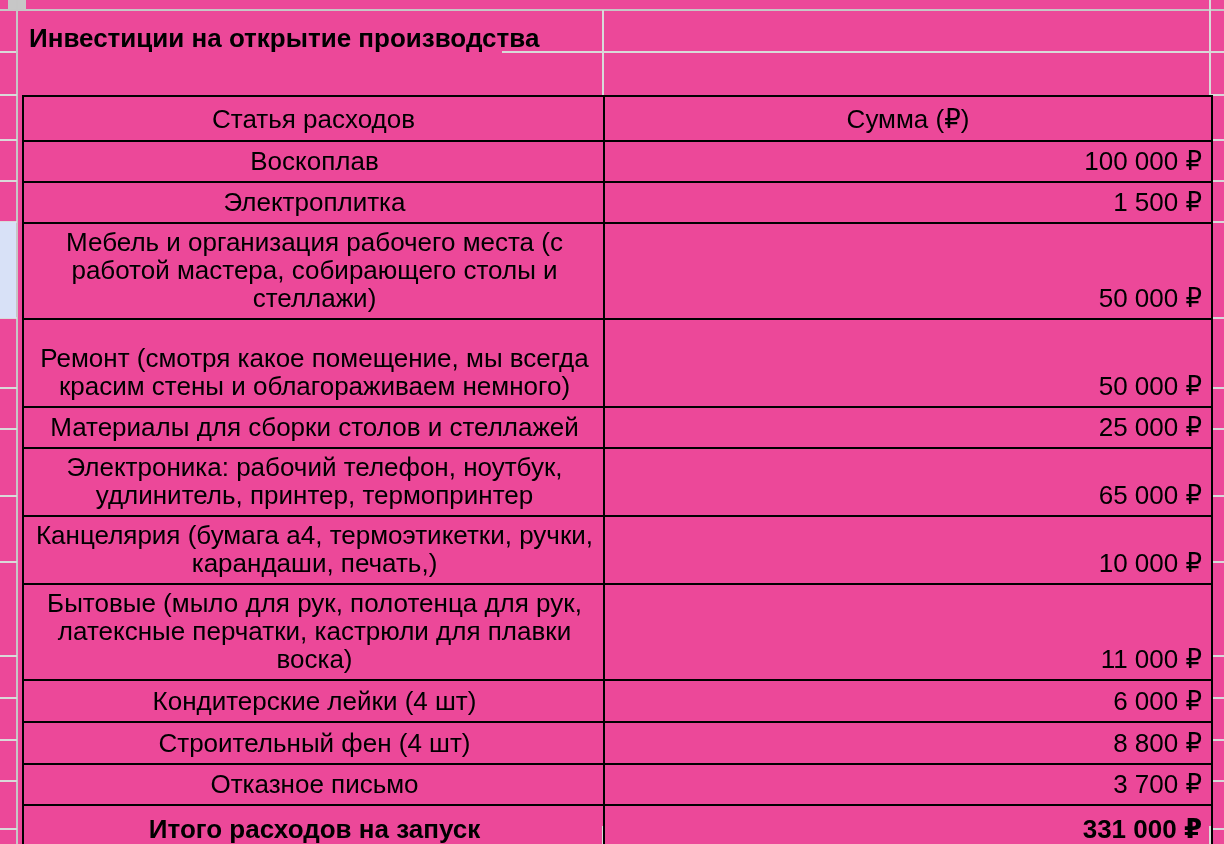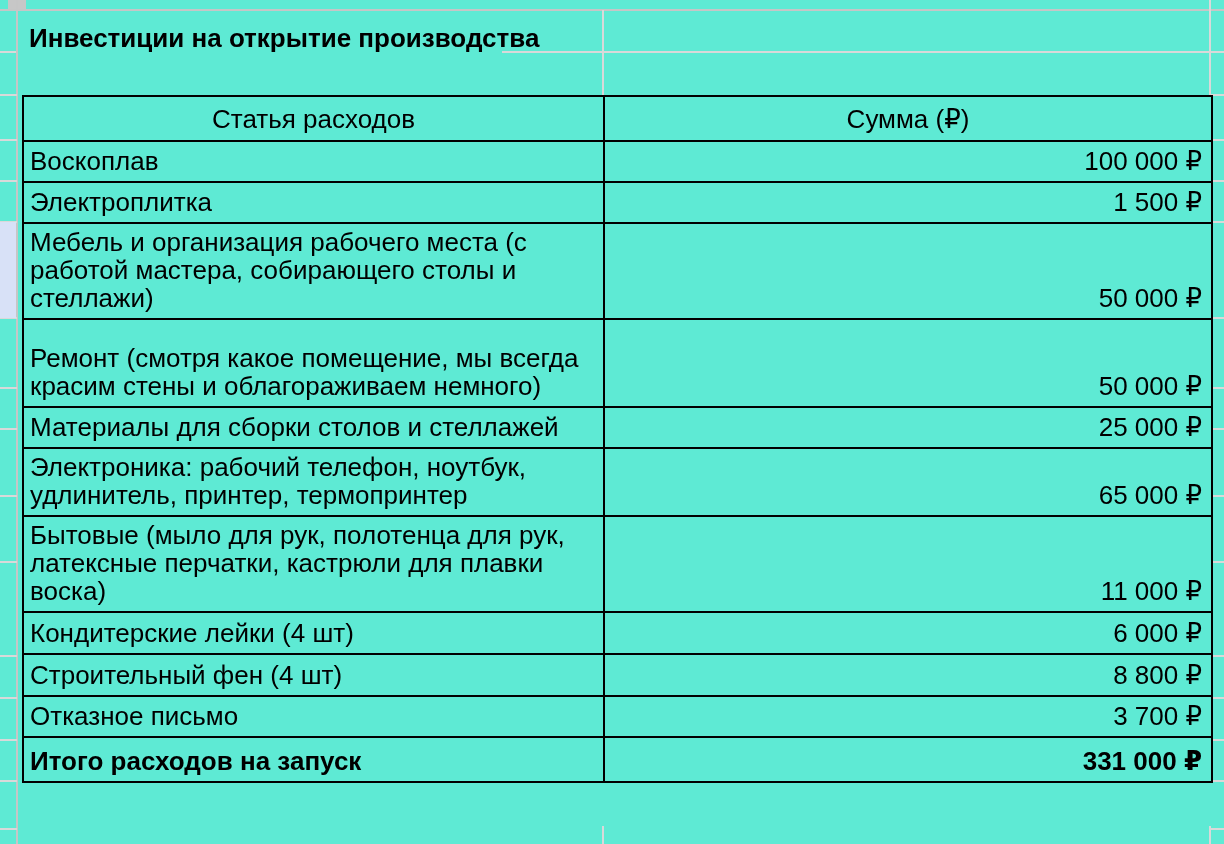--- a/index.html
+++ b/index.html
@@ -2,21 +2,21 @@
 <html><head>
 <meta charset="utf-8">
 <style>
   html,body{margin:0;padding:0;background:#ffffff;}
   body{
     width:1224px;height:844px;overflow:hidden;position:relative;
     font-family:"Liberation Sans","DejaVu Sans",sans-serif;
     color:#000;
     -webkit-font-smoothing:antialiased;
   }
-  .stage{position:absolute;inset:0;background:#5eead4;}
+  .stage{position:absolute;inset:0;background:#ec4899;}
 
   
   .corner-box{position:absolute;left:8px;top:0;width:18px;height:11px;background:#c7c7c7;}
   .gridline{position:absolute;background:#d9d9d9;pointer-events:none;}
   .gridline.dark{background:#c6c6c6;}
   .rail-line{position:absolute;left:0;width:17px;height:2px;background:#d9d9d9;}
   .stub-line{position:absolute;left:1211px;width:13px;height:2px;background:#d9d9d9;}
   .rail-highlight{position:absolute;left:0;width:16px;}
 
   
@@ -30,21 +30,21 @@
   table.expense{
     position:absolute;left:22px;top:95px;
     border-collapse:collapse;table-layout:fixed;width:1189px;
     font-size:26px;line-height:28px;
   }
   table.expense td,table.expense th{
     border:2px solid #000;vertical-align:bottom;overflow:hidden;
     font-weight:normal;
   }
   th.col-head{font-weight:bold;text-align:center;padding:4px 4px 7px 4px;}
-  td.cell-item{text-align:left;padding:4px 4px 6px 6px;}
+  td.cell-item{text-align:center;padding:4px 4px 6px 6px;}
   td.cell-amount{text-align:right;padding:4px 9px 6px 4px;white-space:nowrap;}
   tr.total-row td{font-weight:bold;}
 </style>
 </head>
 <body>
 
 <div class="stage">
 
   <div class="corner-box"></div>
   <div class="gridline dark" style="left:0;top:9px;width:1224px;height:2px;"></div>
@@ -119,20 +119,24 @@
           <td class="cell-amount">50 000 ₽</td>
         </tr>
         <tr style="height: 41px; margin-top: 17px;">
           <td class="cell-item">Материалы для сборки столов и стеллажей</td>
           <td class="cell-amount">25 000 ₽</td>
         </tr>
         <tr style="height: 67px;">
           <td class="cell-item">Электроника: рабочий телефон, ноутбук, удлинитель, принтер, термопринтер</td>
           <td class="cell-amount">65 000 ₽</td>
         </tr>
+        <tr style="height: 66px;">
+          <td class="cell-item">Канцелярия (бумага а4, термоэтикетки, ручки, карандаши, печать,)</td>
+          <td class="cell-amount">10 000 ₽</td>
+        </tr>
         <tr style="height: 94px;">
           <td class="cell-item">Бытовые (мыло для рук, полотенца для рук, латексные перчатки, кастрюли для плавки воска)</td>
           <td class="cell-amount">11 000 ₽</td>
         </tr>
         <tr style="height: 42px;">
           <td class="cell-item">Кондитерские лейки (4 шт)</td>
           <td class="cell-amount">6 000 ₽</td>
         </tr>
         <tr style="height: 42px;">
           <td class="cell-item">Строительный фен (4 шт)</td>

